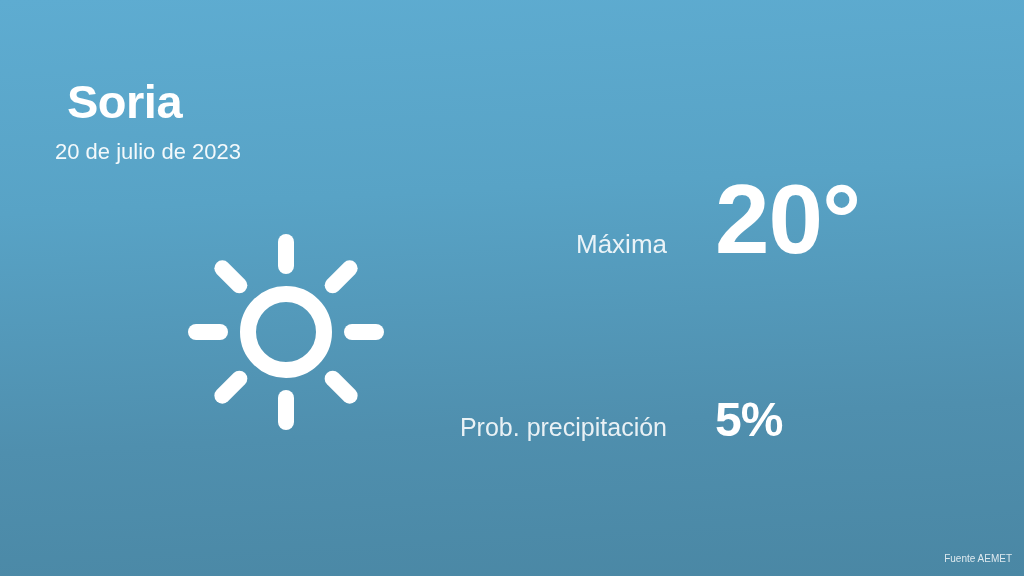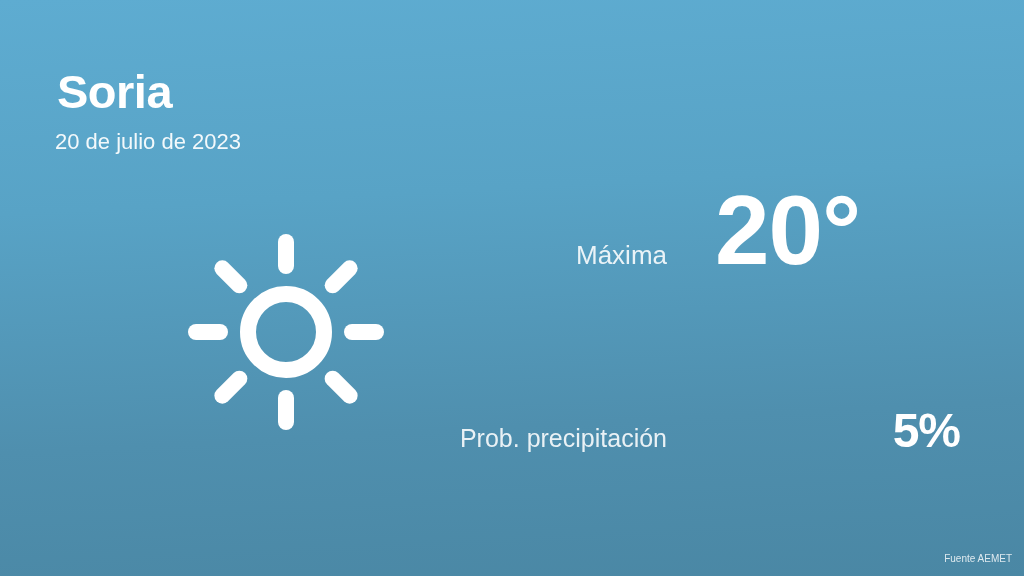--- a/index.html
+++ b/index.html
@@ -27,21 +27,21 @@
     position: absolute;
     left: 55px;
     top: 66px;
   }
   .city-name {
     font-size: 47px;
     font-weight: bold;
     color: #ffffff;
     letter-spacing: -0.5px;
     line-height: 1.0;
-    margin: 2px;
+    margin: 12px;
     white-space: nowrap;
   }
   .date-line {
     font-size: 22px;
     font-weight: 400;
     color: rgba(255,255,255,0.93);
     line-height: 1.0;
     margin-top: 16px;
     white-space: nowrap;
   }
@@ -80,29 +80,29 @@
     white-space: nowrap;
   }
   .reading-value {
     padding-left: 48px;
     color: #ffffff;
     font-weight: bold;
     letter-spacing: -1px;
     white-space: nowrap;
   }
 
-  .row-max { height: 118px; margin-top: 11px; }
+  .row-max { height: 118px; }
   .row-max .reading-label { font-size: 26px; }
   .row-max .reading-value { font-size: 98px; line-height: 1; }
 
   .row-min { height: 108px; }
   .row-min .reading-label { font-size: 26px; }
   .row-min .reading-value { font-size: 72px; line-height: 1; }
 
-  .row-prec { height: 60px; justify-content: space-between; }
+  .row-prec { height: 60px; }
   .row-prec .reading-label { font-size: 25px; }
   .row-prec .reading-value { font-size: 48px; line-height: 1; }
 
   
   .source-note {
     position: absolute;
     right: 12px;
     bottom: 12px;
     font-size: 10px;
     font-weight: 300;

